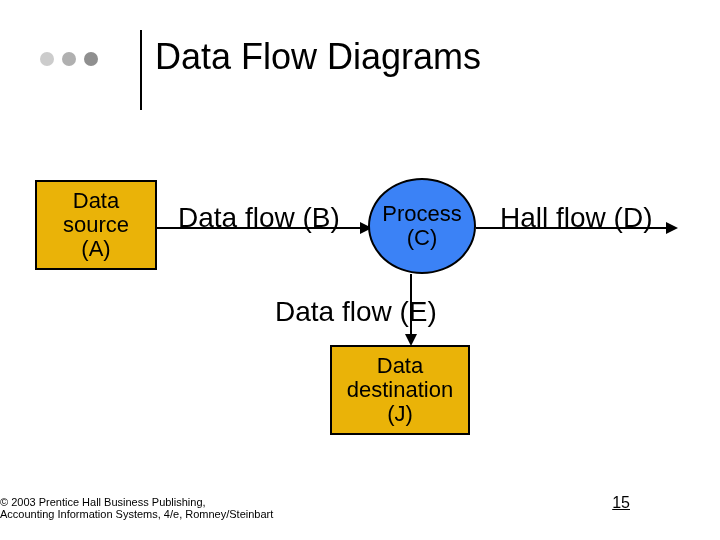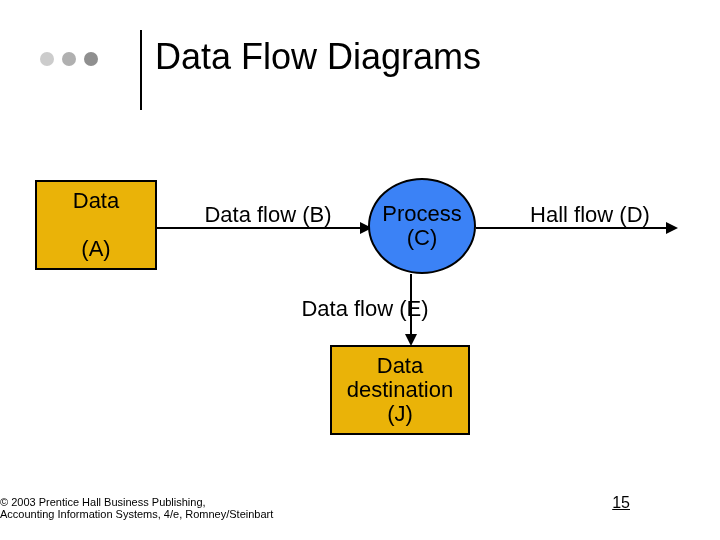--- a/index.html
+++ b/index.html
@@ -102,22 +102,21 @@
   }
   .box-j {
     left: 330px;
     top: 345px;
     width: 140px;
     height: 90px;
   }
 
   .flow-label {
     position: absolute;
-    font-size: 22px;
-    text-align: center;
+    font-size: 28px;
   }
   .lbl-b { left: 178px; top: 202px; width: 180px; }
   .lbl-d { left: 500px; top: 202px; width: 180px; }
   .lbl-e { left: 275px; top: 296px; width: 180px; }
 
   .arrowline {
     position: absolute;
     background: #000;
     height: 2px;
   }
@@ -171,21 +170,21 @@
     </div>
     <div class="vline"></div>
     <div class="title">Data Flow Diagrams</div>
   </div>
 
   <div class="canvas">
 
     <div class="box box-a">
       <div>
         <span>Data</span><br>
-        <br>
+        <span>source</span><br>
         <span>(A)</span>
       </div>
     </div>
 
     <div class="arrowline" style="left:157px; top:227px; width:208px;"></div>
     <div class="arrowhead-r" style="left:360px; top:222px;"></div>
     <div class="flow-label lbl-b">Data flow (B)</div>
 
     <div class="circle circle-c">
       <div>

